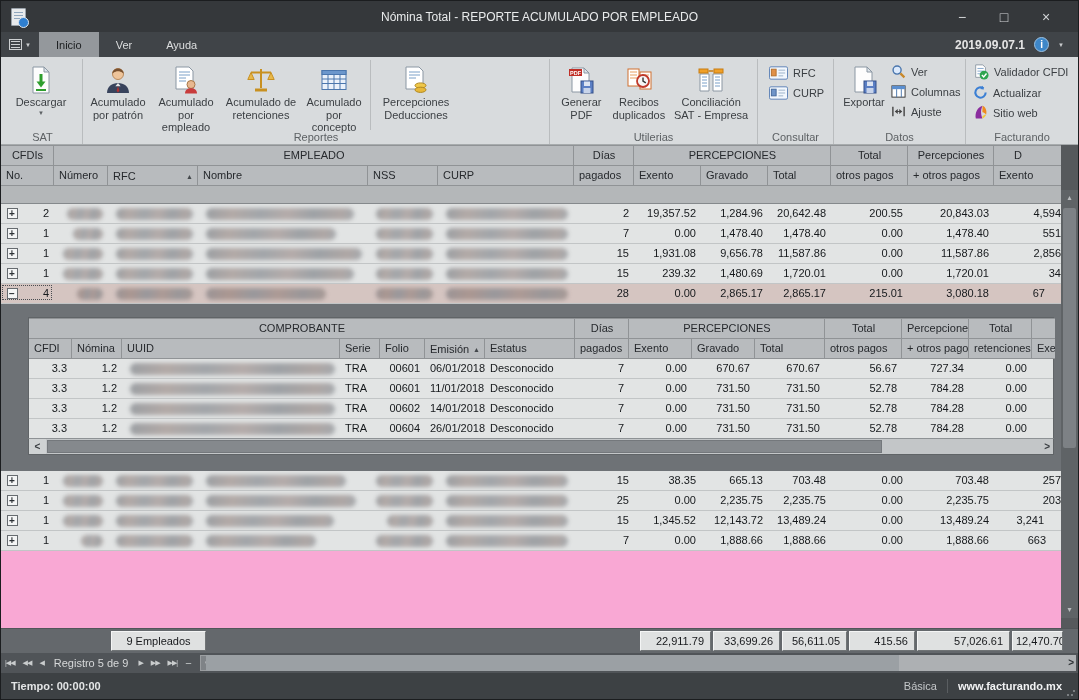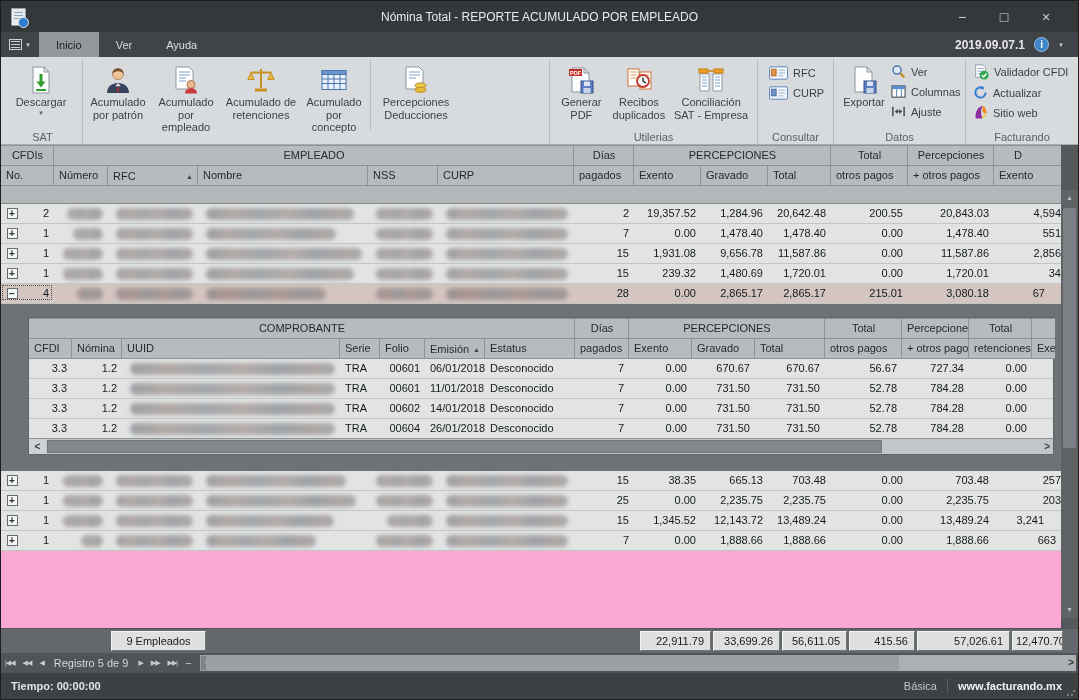--- a/index.html
+++ b/index.html
@@ -201,20 +201,21 @@
         <span class="ic">
           <svg width="30" height="30" viewBox="0 0 30 30">
               <path d="M5 2h13l4 4v18H5z" fill="#fff" stroke="#8b97a3"></path>
               <path d="M8 7h11M8 10h11M8 13h7" stroke="#7aa0c8"></path>
               <ellipse cx="19.5" cy="20.5" rx="5.5" ry="2.6" fill="#f0c84a" stroke="#b08820"></ellipse>
               <ellipse cx="19.5" cy="24.8" rx="5.5" ry="2.6" fill="#e8b83a" stroke="#b08820"></ellipse>
             </svg>
         </span>
         <span>Percepciones Deducciones</span>
       </div>
+      <div class="glabel">Reportes</div>
     </div>
 
     <div class="rgroup" style="width:208px">
       <div class="bigbtn" style="width:58px">
         <span class="ic">
           <svg width="30" height="30" viewBox="0 0 30 30">
               <path d="M6 3h12l5 5v19H6z" fill="#fdfdfd" stroke="#8b97a3"></path>
               <path d="M18 3l5 5h-5z" fill="#dde4ea" stroke="#8b97a3"></path>
               <rect x="3" y="4" width="13" height="7" fill="#c03028"></rect>
               <text x="9.5" y="9.7" font-size="5.5" font-weight="bold" fill="#fff" text-anchor="middle">PDF</text>
@@ -759,21 +760,21 @@
           </div>
         <div class="cell bl">
             <span class="blob b-curp"></span>
           </div>
         <div class="cell num">7</div>
         <div class="cell num">0.00</div>
         <div class="cell num">1,888.66</div>
         <div class="cell num">1,888.66</div>
         <div class="cell num">0.00</div>
         <div class="cell num">1,888.66</div>
-        <div class="cell num" style="padding-right:5px">663</div>
+        <div class="cell num" style="padding-right:15px">663</div>
       </div>
     </div>
 
     <div class="vscroll">
       <div class="arr up">▴</div>
       <div class="vthumb"></div>
       <div class="arr dn">▾</div>
     </div>
   </div>
 

